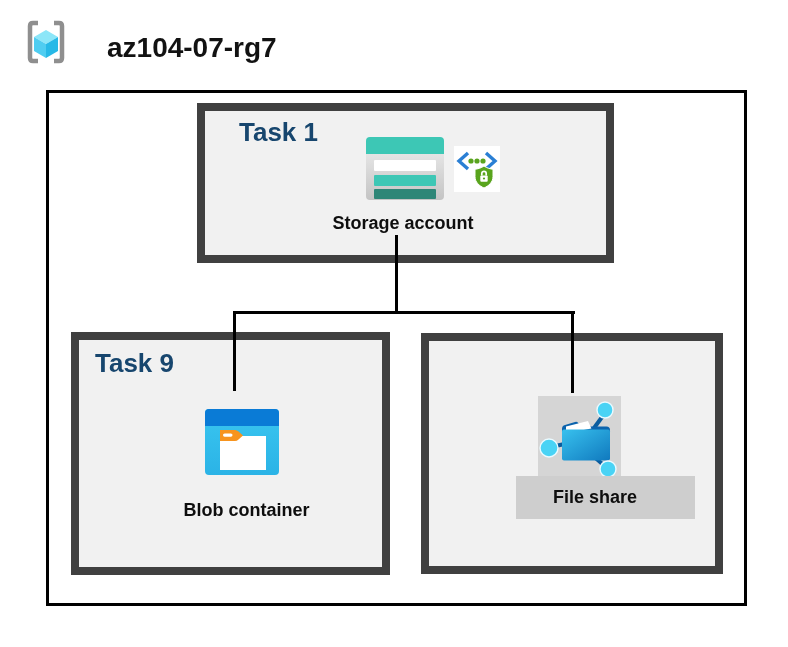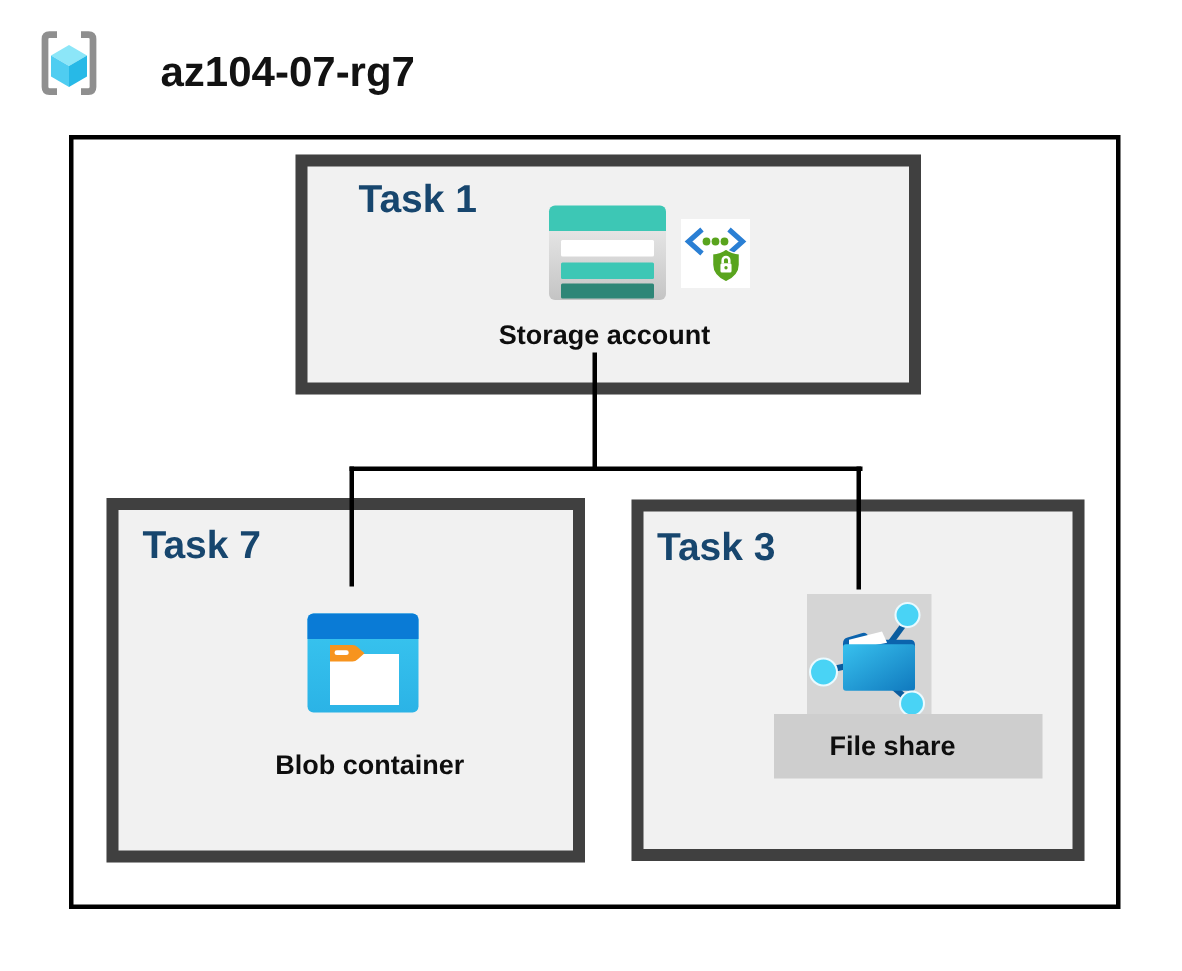--- a/index.html
+++ b/index.html
@@ -86,41 +86,40 @@
       <path d="M30,20 c3,2.2 6.5,3 9,3.2 v7.3 c0,5.8 -4.2,9.3 -9,11.5 c-4.8,-2.2 -9,-5.7 -9,-11.5 v-7.3 c2.5,-0.2 6,-1 9,-3.2 z" fill="#59a41d" stroke="#ffffff" stroke-width="1"></path>
       <path d="M27.8,29.5 v-2 a2.2,2.2 0 0 1 4.4,0 v2" fill="none" stroke="#ffffff" stroke-width="1.7"></path>
       <rect x="26.3" y="29.5" width="7.4" height="6.2" rx="1" fill="#ffffff"></rect>
       <circle cx="30" cy="32.5" r="1.1" fill="#59a41d"></circle>
     </svg>
 
     <div class="item-label" style="left:0px;top:97px;width:396px">Storage account</div>
   </div>
 
   <div id="task2" class="abs task-box">
-    <div class="task-label" style="left:16px;top:8px">Task 7</div>
+    <div class="task-label" style="left:16px;top:8px">Task 9</div>
 
     <svg class="abs" style="left:125px;top:68px" width="76" height="68" viewBox="0 0 76 68">
       <defs>
         <linearGradient id="gradBlob" x1="0" y1="0" x2="0" y2="1">
           <stop offset="0" stop-color="#3ac6f0"></stop>
             <stop offset="1" stop-color="#2bb3e6"></stop>
         </linearGradient>
       </defs>
       <rect x="1" y="1" width="74" height="66" rx="4" fill="url(#gradBlob)"></rect>
       <path d="M1,5 a4,4 0 0 1 4,-4 h66 a4,4 0 0 1 4,4 v13 h-74 z" fill="#0a7bd6"></path>
       <rect x="16" y="28" width="46" height="34" fill="#ffffff"></rect>
       <path d="M16,22 h15 q2,0 3.5,1.5 l4.5,4 -4.5,4 q-1.5,1.5 -3.5,1.5 h-15 z" fill="#f7941e"></path>
       <rect x="19" y="25.5" width="9.5" height="3.2" rx="1.6" fill="#ffffff"></rect>
     </svg>
 
     <div class="item-label" style="left:8px;top:155px;width:319px">Blob container</div>
   </div>
 
   <div id="task3" class="abs task-box">
-    <div class="task-label" style="left:9px;top:8px">Task 3</div>
 
     <div class="abs fileshare-square"></div>
 
     <svg class="abs" style="left:109px;top:55px" width="83" height="82" viewBox="0 0 83 82">
       <defs>
         <linearGradient id="gradFile" x1="0" y1="0" x2="1" y2="1">
           <stop offset="0" stop-color="#38c1ee"></stop>
             <stop offset="1" stop-color="#1079be"></stop>
         </linearGradient>
       </defs>

